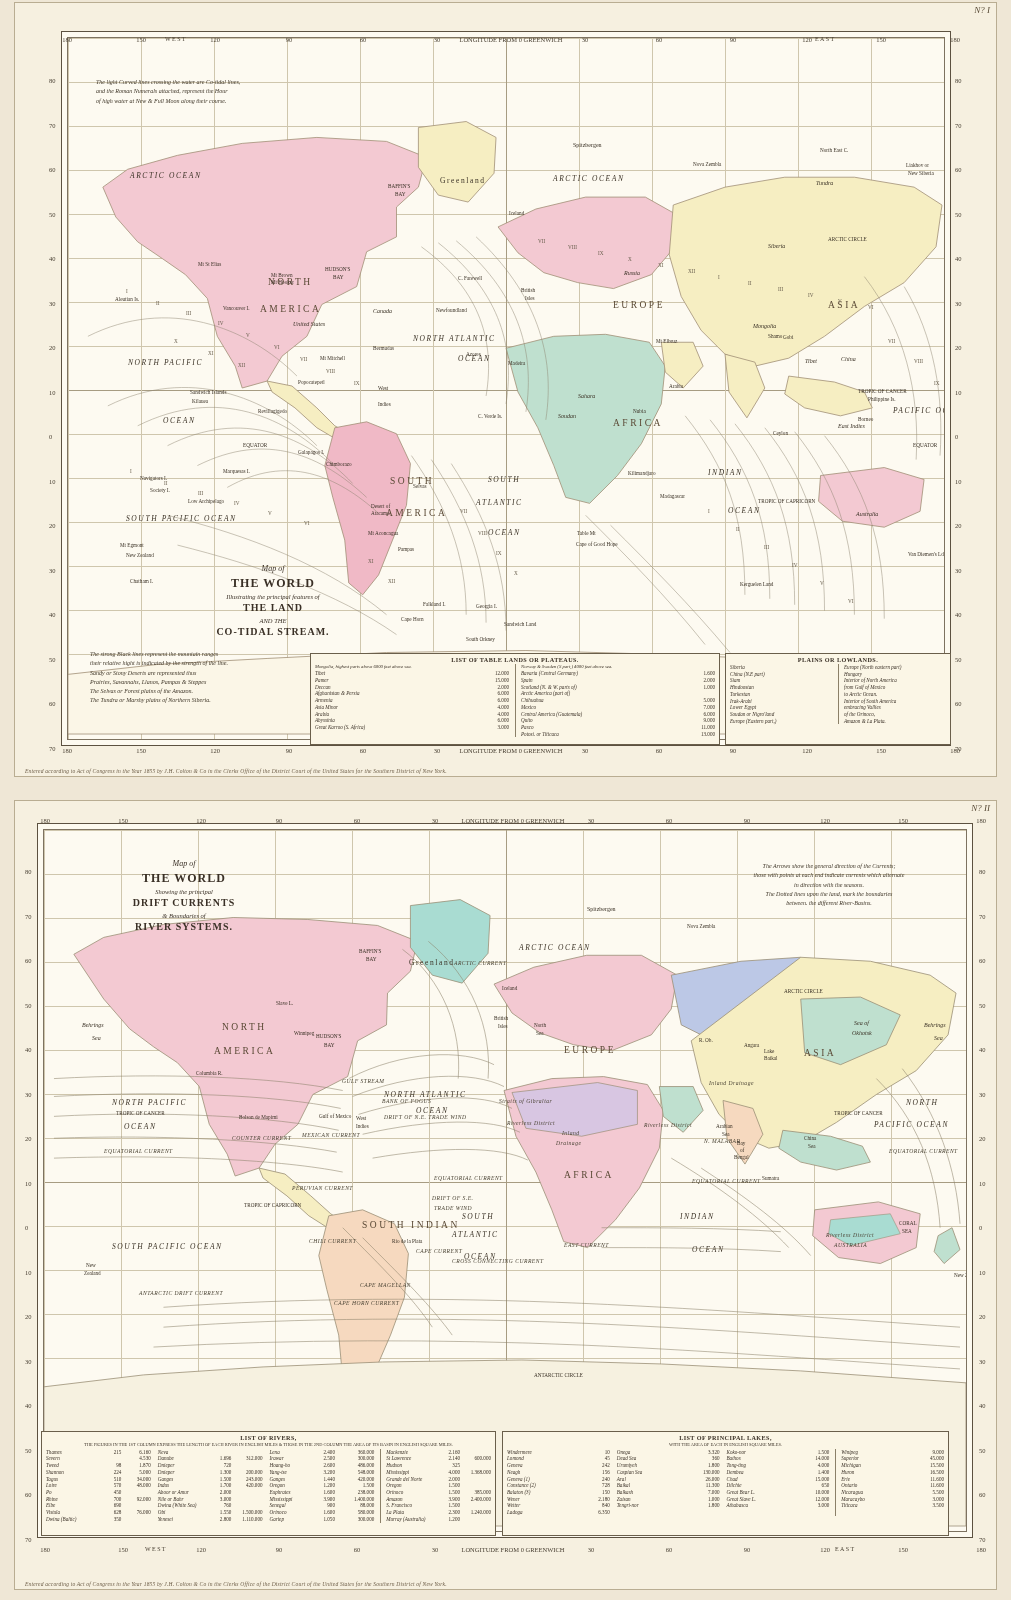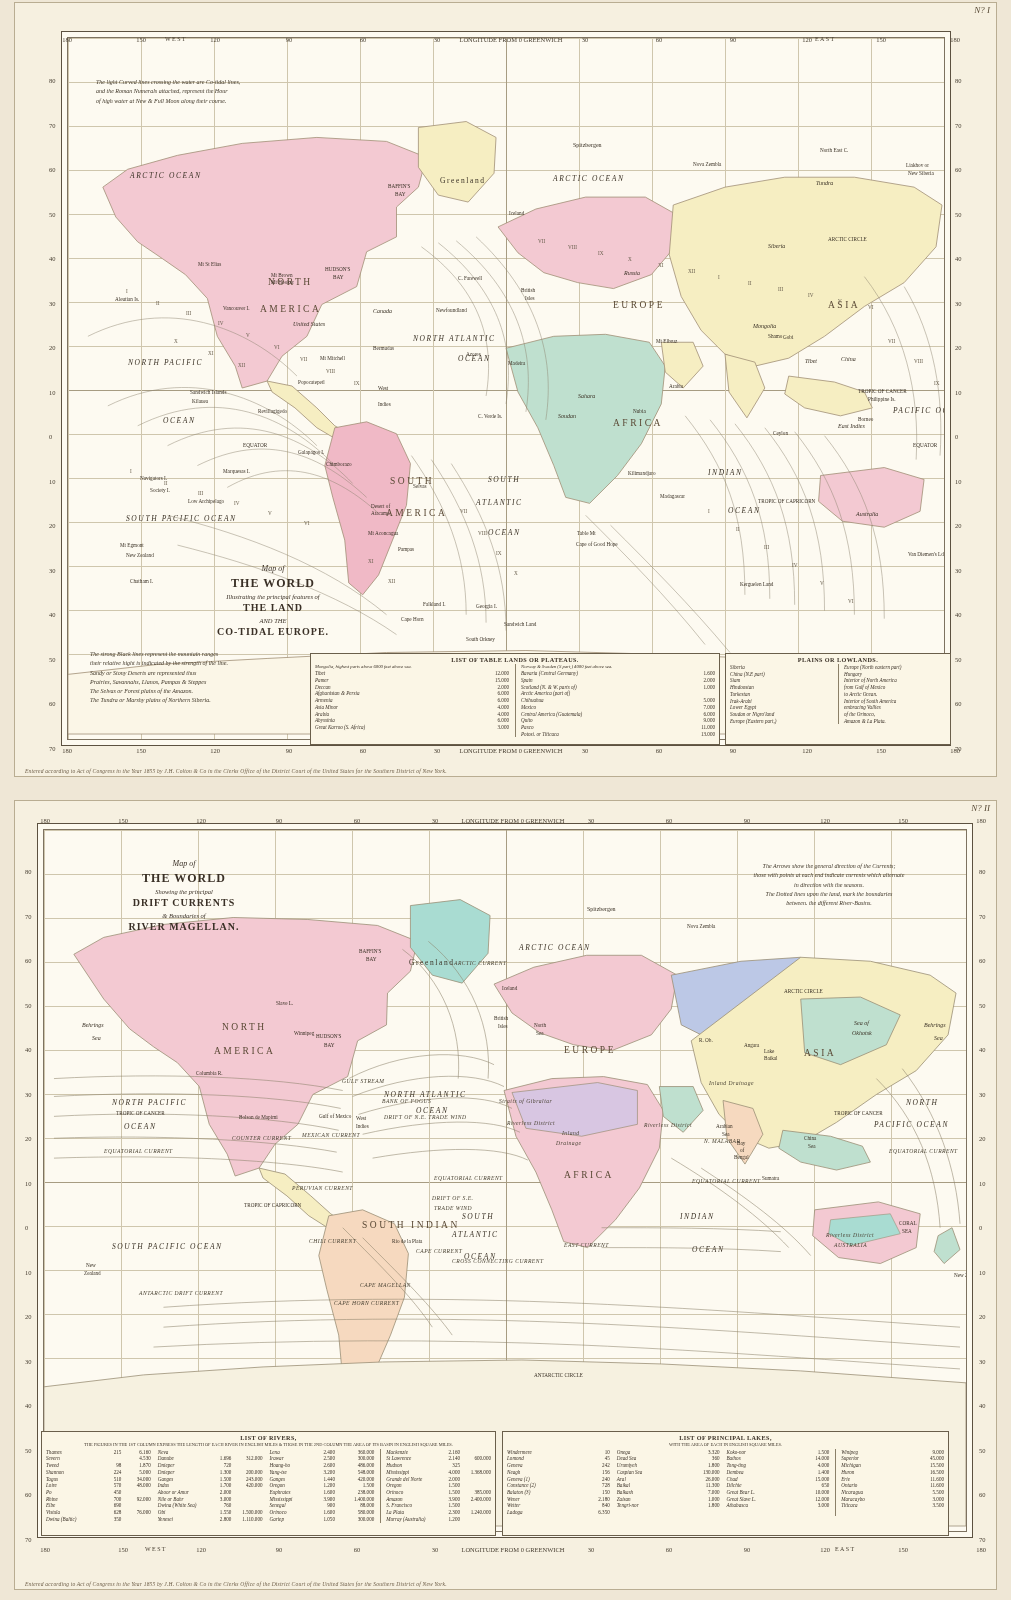--- a/index.html
+++ b/index.html
@@ -212,21 +212,21 @@
         <div>and the Roman Numerals attached, represent the Hour</div>
         <div>of high water at New &amp; Full Moon along their course.</div>
       </div>
 
       <div class="titleblock" style="left:100px;top:525px;width:210px;">
         <div class="t1">Map of</div>
         <div class="t2">THE WORLD</div>
         <div class="t3">Illustrating the principal features of</div>
         <div class="t4">THE LAND</div>
         <div class="t3">AND THE</div>
-        <div class="t4">CO-TIDAL EUROPE.</div>
+        <div class="t4">CO-TIDAL STREAM.</div>
       </div>
 
       <div class="note" style="left:22px;top:612px;width:250px;">
         <div>The strong Black lines represent the mountain ranges</div>
         <div>their relative hight is indicated by the strength of the line.</div>
         <div>Sandy or Stony Deserts are represented thus</div>
         <div>Prairies, Savannahs, Llanos, Pampas &amp; Steppes</div>
         <div>The Selvas or Forest plains of the Amazon.</div>
         <div>The Tundra or Marshy plains of Northern Siberia.</div>
       </div>
@@ -751,21 +751,21 @@
           <path d="M560 420 C620 420 680 420 740 424"></path>
         </g>
       </svg>
 
       <div class="titleblock" style="left:50px;top:28px;width:180px;">
         <div class="t1">Map of</div>
         <div class="t2">THE WORLD</div>
         <div class="t3">Showing the principal</div>
         <div class="t4">DRIFT CURRENTS</div>
         <div class="t3">&amp; Boundaries of</div>
-        <div class="t4">RIVER MAGELLAN.</div>
+        <div class="t4">RIVER SYSTEMS.</div>
       </div>
 
       <div class="note" style="left:640px;top:32px;width:290px;text-align:center;">
         <div>The Arrows show the general direction of the Currents;</div>
         <div>those with points at each end indicate currents which alternate</div>
         <div>in direction with the seasons.</div>
         <div>The Dotted lines upon the land, mark the boundaries</div>
         <div>between. the different River-Basins.</div>
       </div>
 

